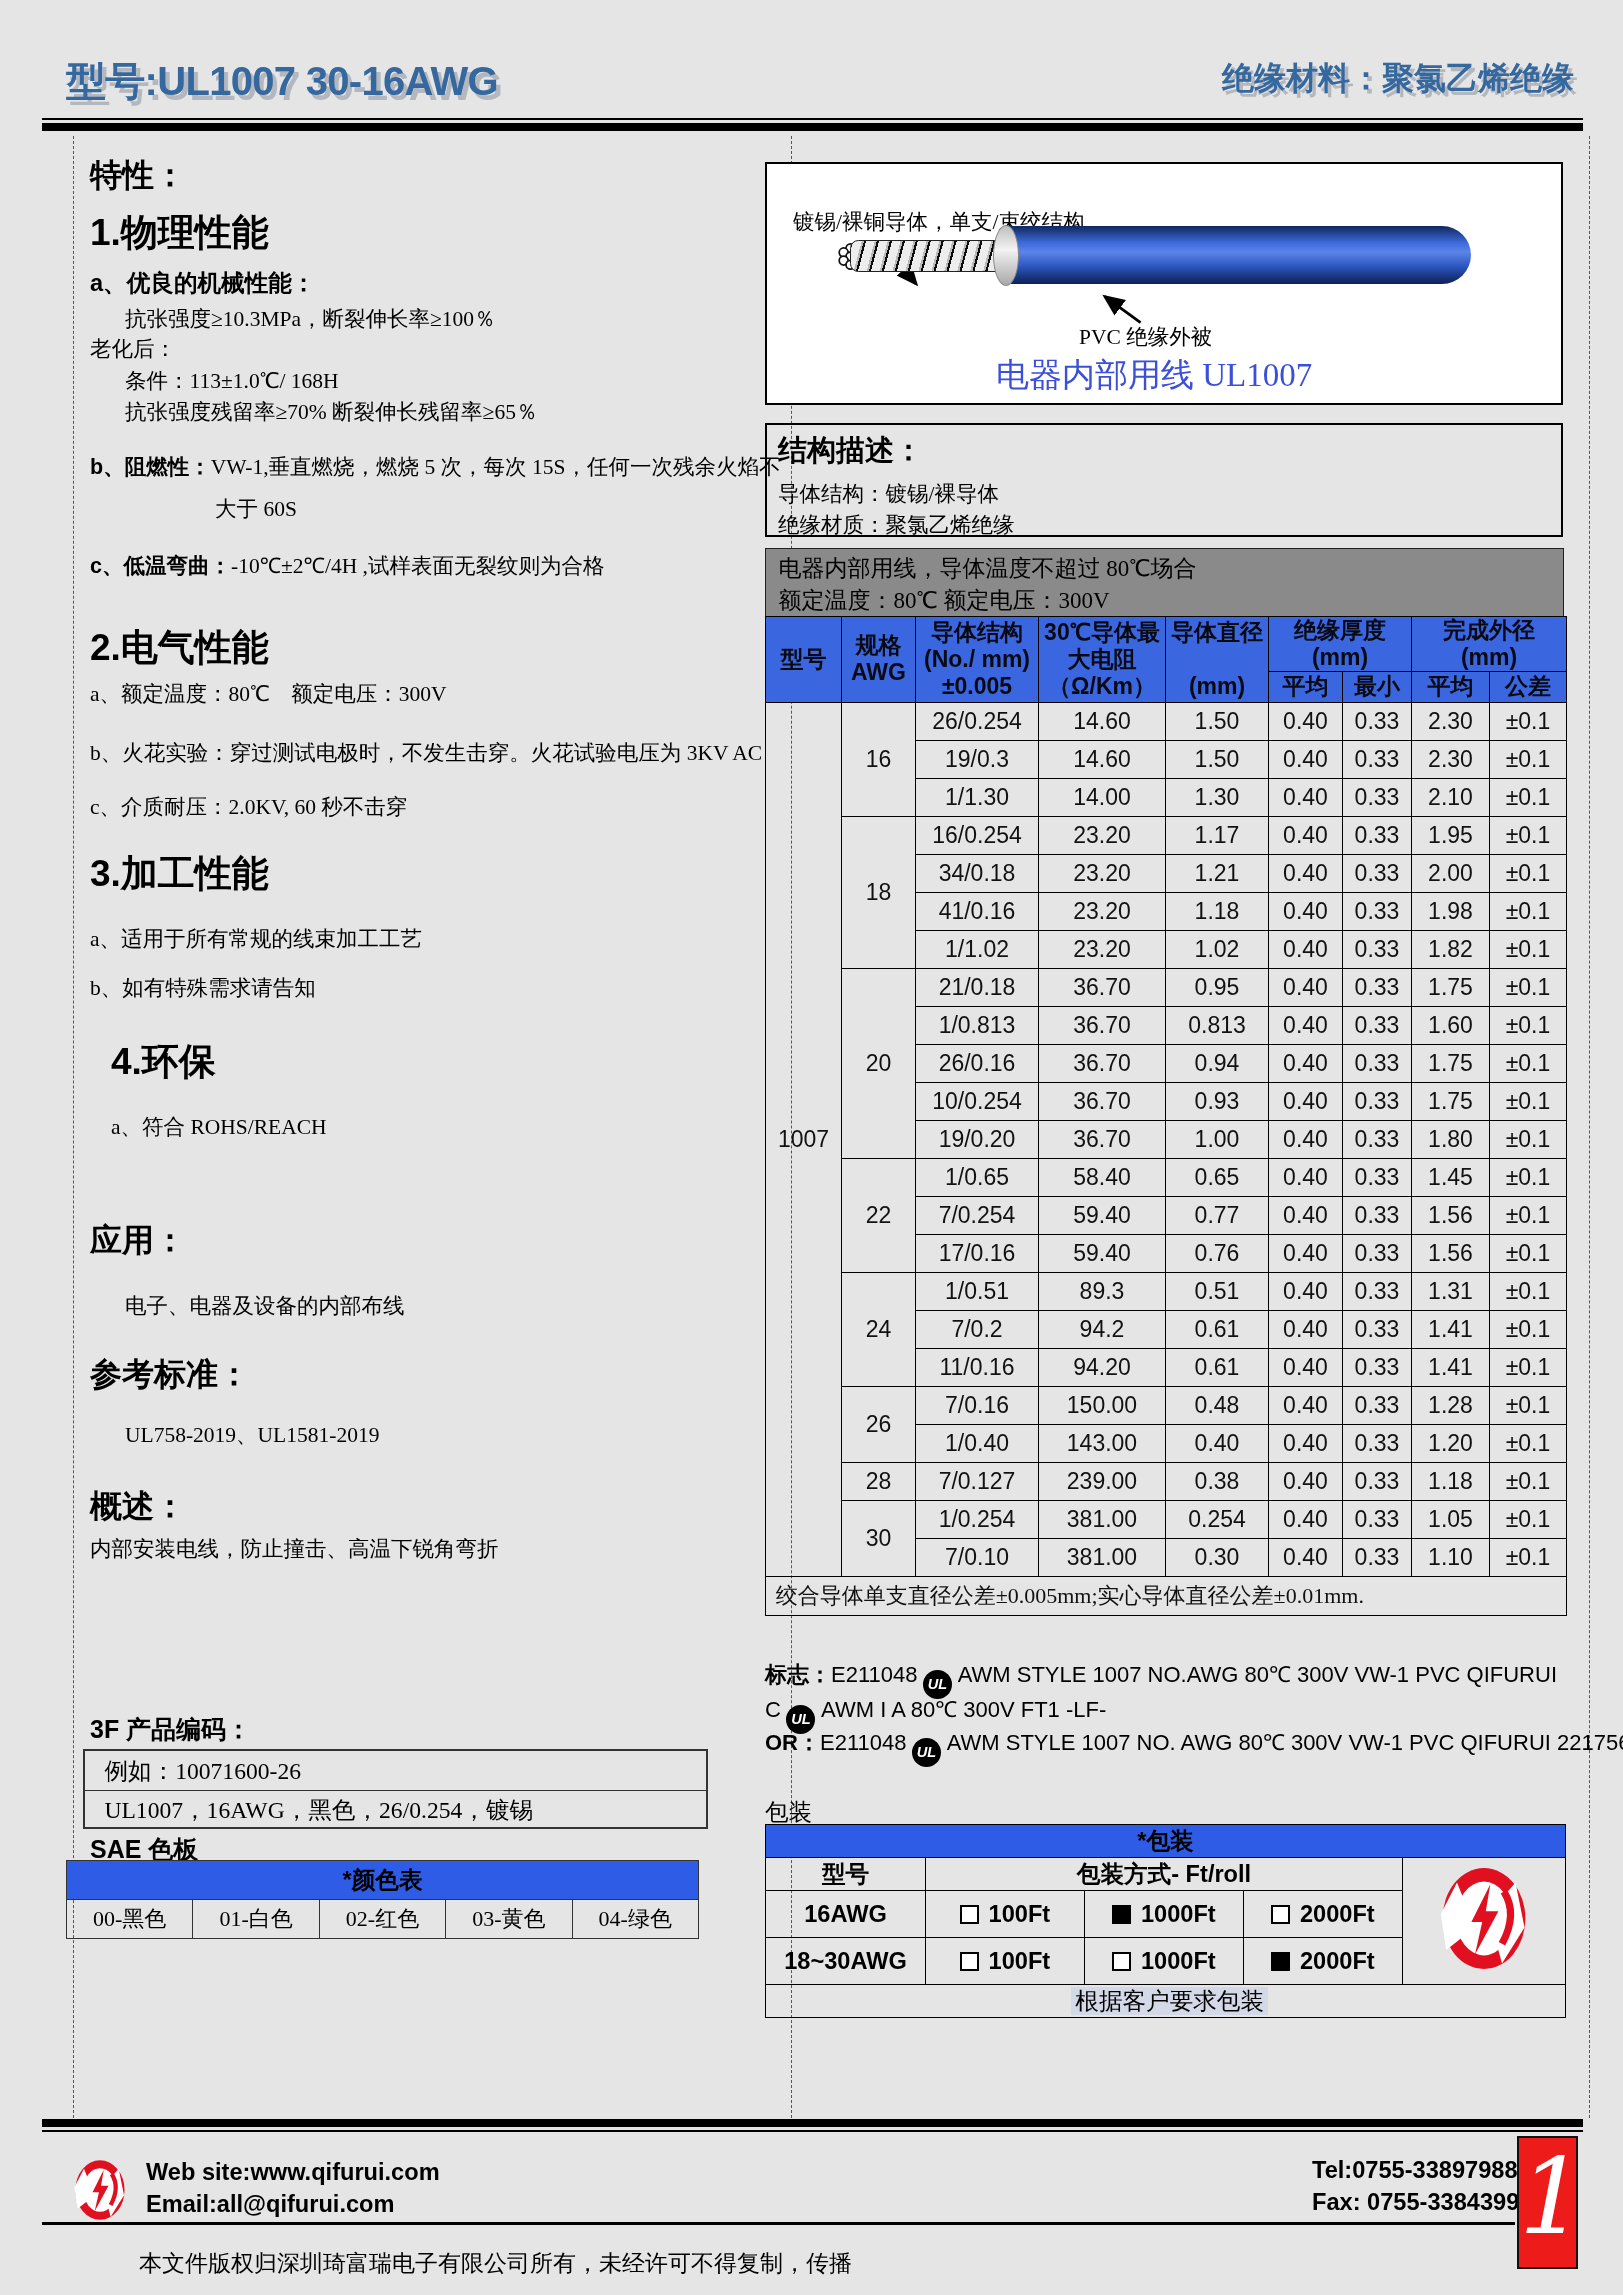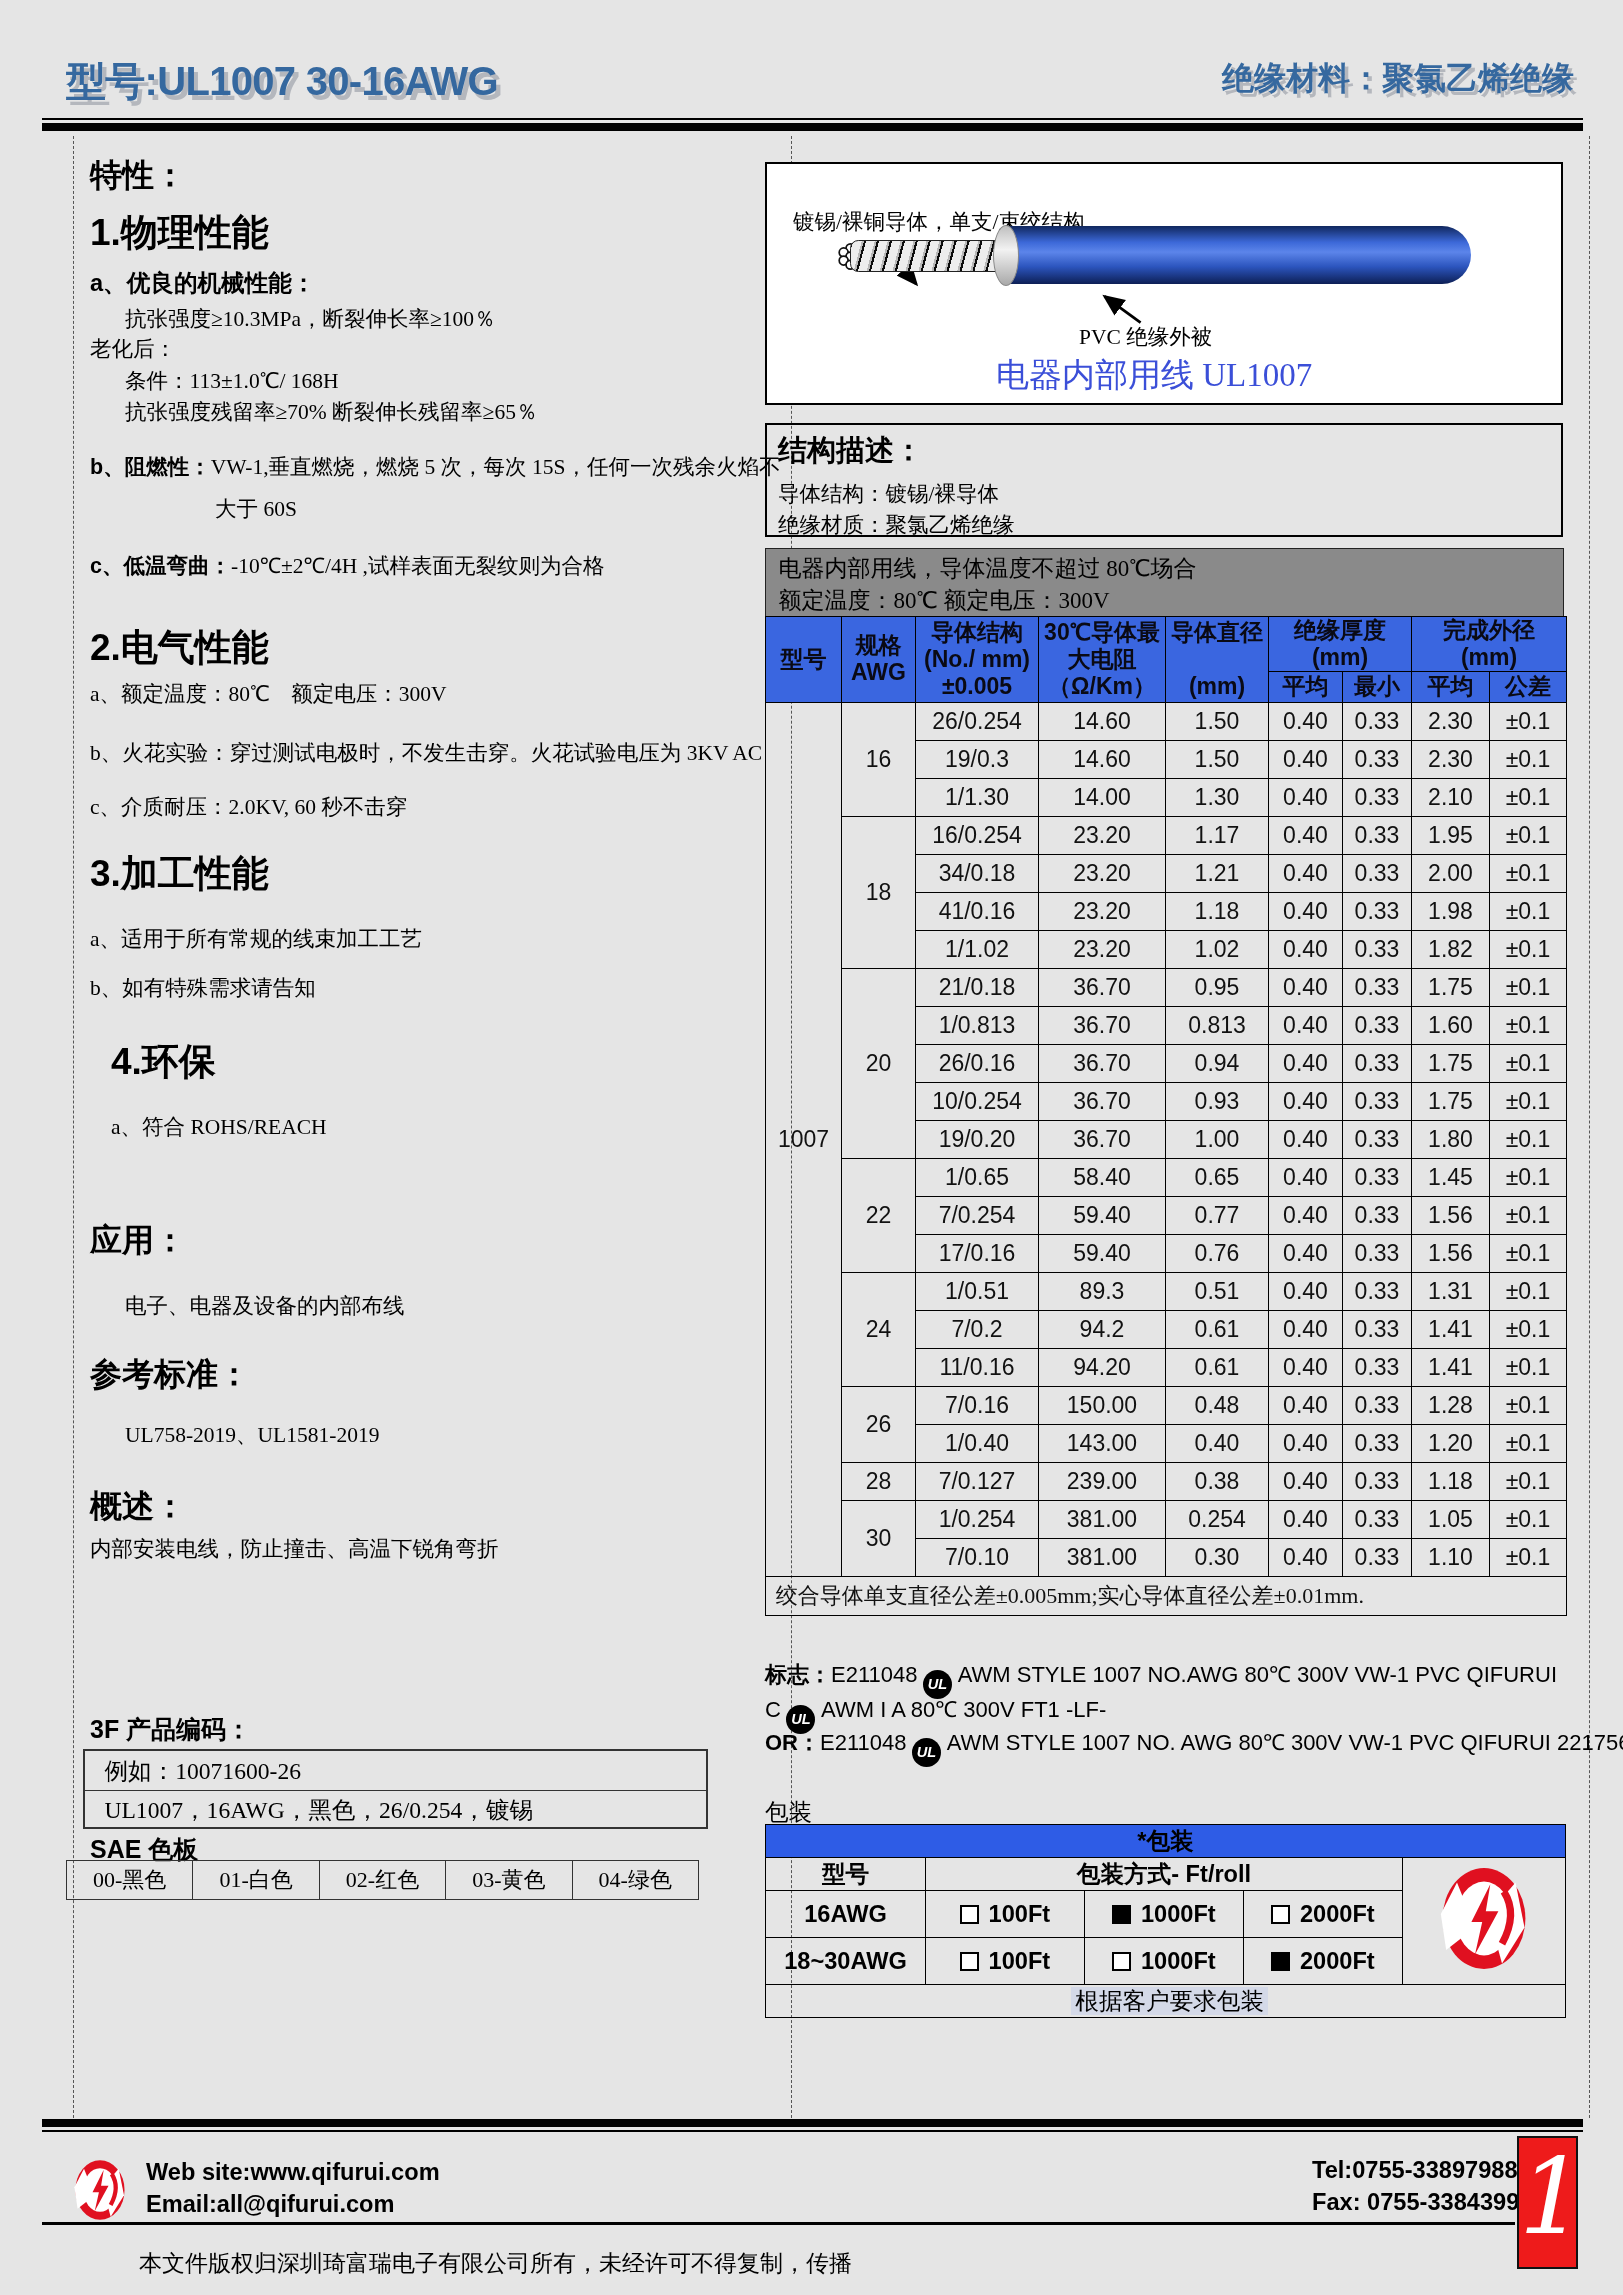--- a/index.html
+++ b/index.html
@@ -153,20 +153,23 @@
 
   <div class="pc-title">3F 产品编码：</div>
   <div class="pc-box">
     <div class="r1">例如：10071600-26</div>
     <div class="r2">UL1007，16AWG，黑色，26/0.254，镀锡</div>
   </div>
 
   <div class="sae-title">SAE 色板</div>
   <table class="sae">
     <tbody>
+        <tr>
+          <th colspan="5">*颜色表</th>
+        </tr>
     <tr>
       <td>00-黑色</td>
       <td>01-白色</td>
       <td>02-红色</td>
       <td>03-黄色</td>
       <td>04-绿色</td>
     </tr>
   </tbody>
     </table>
 

